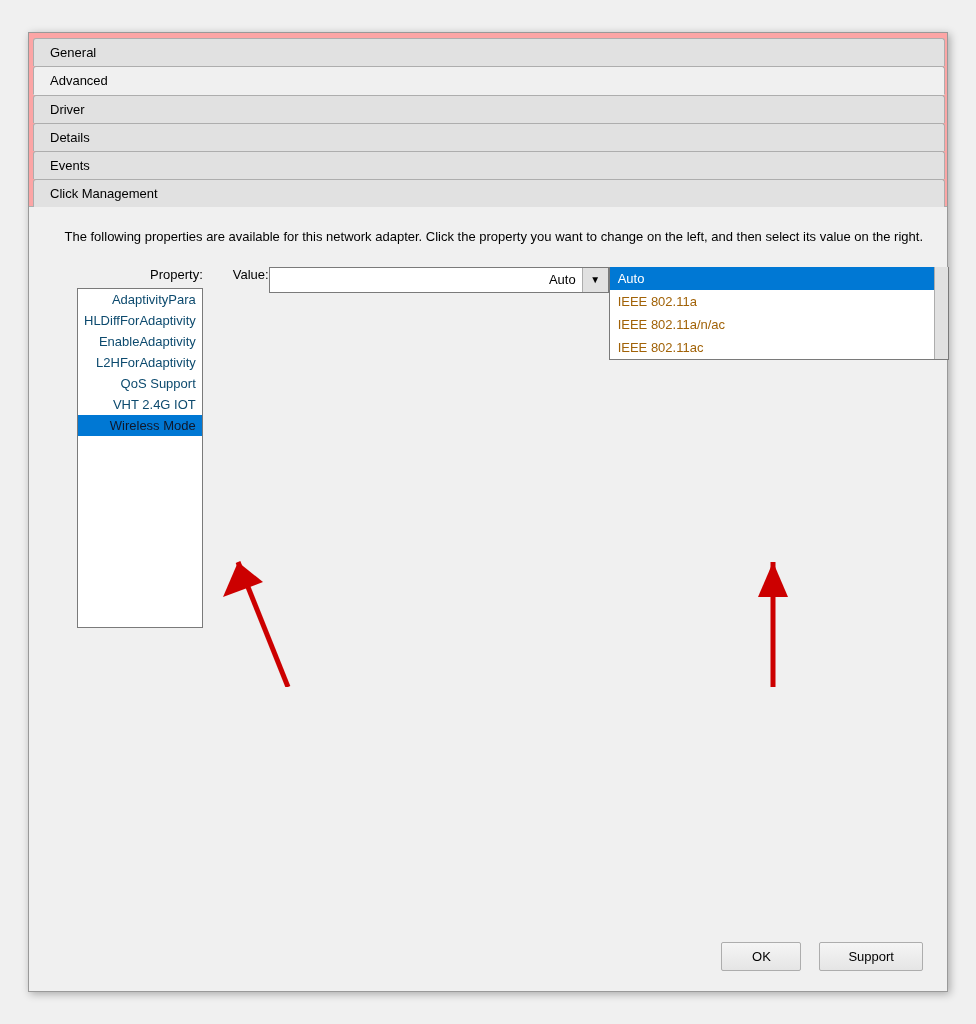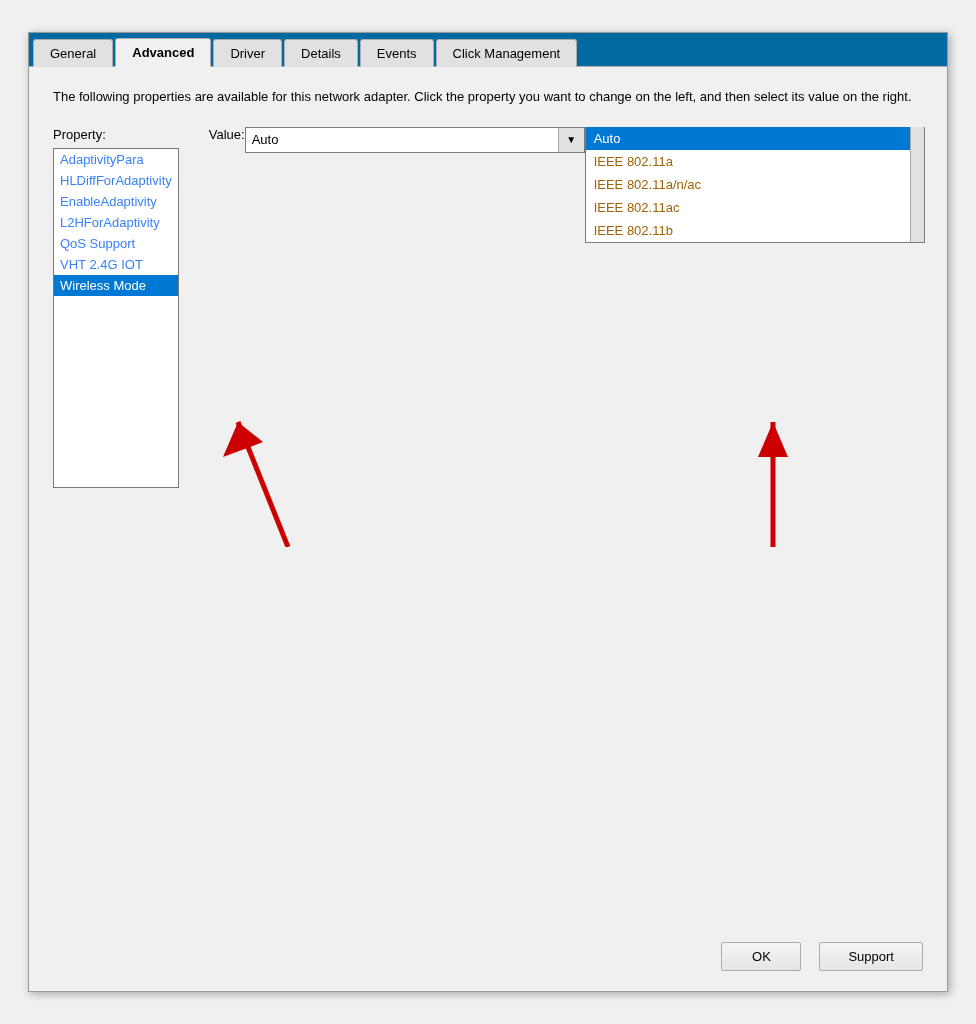--- a/index.html
+++ b/index.html
@@ -18,64 +18,65 @@
       border: 1px solid #999;
       box-shadow: 2px 2px 8px rgba(0,0,0,0.3);
       width: 920px;
       min-height: 960px;
       display: flex;
       flex-direction: column;
     }
     
     .tab-bar {
       display: flex;
-      flex-direction: row;
-      background: #0369a1;
+      flex-direction: column;
+      background: #fca5a5;
       border-bottom: 1px solid #adadad;
       padding-top: 4px;
       padding-left: 4px;
-      align-items: center;
     }
     .tab {
       padding: 6px 16px;
       border: 1px solid #adadad;
       border-bottom: none;
       background: #e1e1e1;
       margin-right: 2px;
       cursor: pointer;
       border-radius: 3px 3px 0 0;
       font-size: 13px;
       color: #000;
       position: relative;
       bottom: -1px;
     }
     .tab.active {
       background: #f0f0f0;
       border-bottom: 1px solid #f0f0f0;
-      font-weight: 700;
+      font-weight: 400;
       z-index: 1;
     }
     
     .content {
       padding: 20px 24px;
       flex: 1;
       display: flex;
       flex-direction: column;
+      text-align: right;
     }
     .description {
       font-size: 13px;
       color: #000;
       line-height: 1.5;
       margin-bottom: 20px;
     }
     .panels {
       display: flex;
       flex-direction: row;
       gap: 30px;
       align-items: flex-start;
+      margin-left: 24px;
     }
     .panel {
       display: flex;
       flex-direction: column;
       flex: 1;
     }
     .panel-label {
       font-size: 13px;
       font-weight: 400;
       margin-bottom: 6px;
@@ -86,26 +87,26 @@
       border: 1px solid #7a7a7a;
       background: #fff;
       overflow-y: auto;
       height: 340px;
       width: 100%;
     }
     .listbox-item {
       padding: 3px 6px;
       cursor: pointer;
       font-size: 13px;
-      color: #3b82f6;
+      color: #0c4a6e;
       white-space: nowrap;
     }
     .listbox-item.selected {
       background: #0078d4;
-      color: #ffffff;
+      color: #0f172a;
     }
     
     .value-panel {
       flex: 1;
       display: flex;
       flex-direction: row;
     }
     
     .dropdown-closed {
       display: flex;
@@ -233,21 +234,20 @@
             <div class="dropdown-arrow">▼</div>
           </div>
 
           <div class="dropdown-open">
             <div class="dropdown-with-scroll">
               <div class="dropdown-options-list">
                 <div class="dropdown-option selected">Auto</div>
                 <div class="dropdown-option">IEEE 802.11a</div>
                 <div class="dropdown-option">IEEE 802.11a/n/ac</div>
                 <div class="dropdown-option">IEEE 802.11ac</div>
-                <div class="dropdown-option">IEEE 802.11b</div>
               </div>
               <div class="dropdown-scrollbar"></div>
             </div>
           </div>
         </div>
       </div>
 
       <svg style="position:absolute;top:0;left:0;width:100%;height:420px;pointer-events:none;">
 
         <g>

